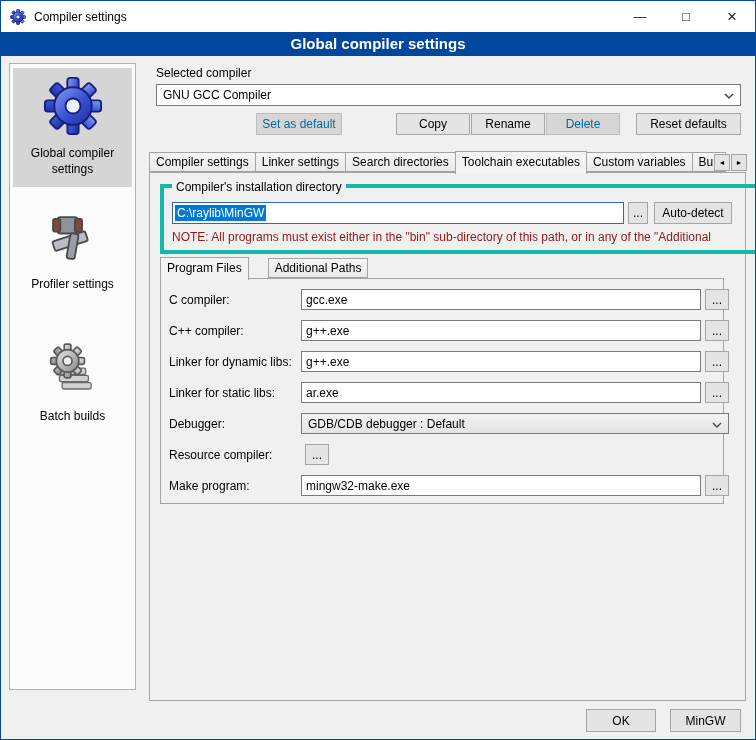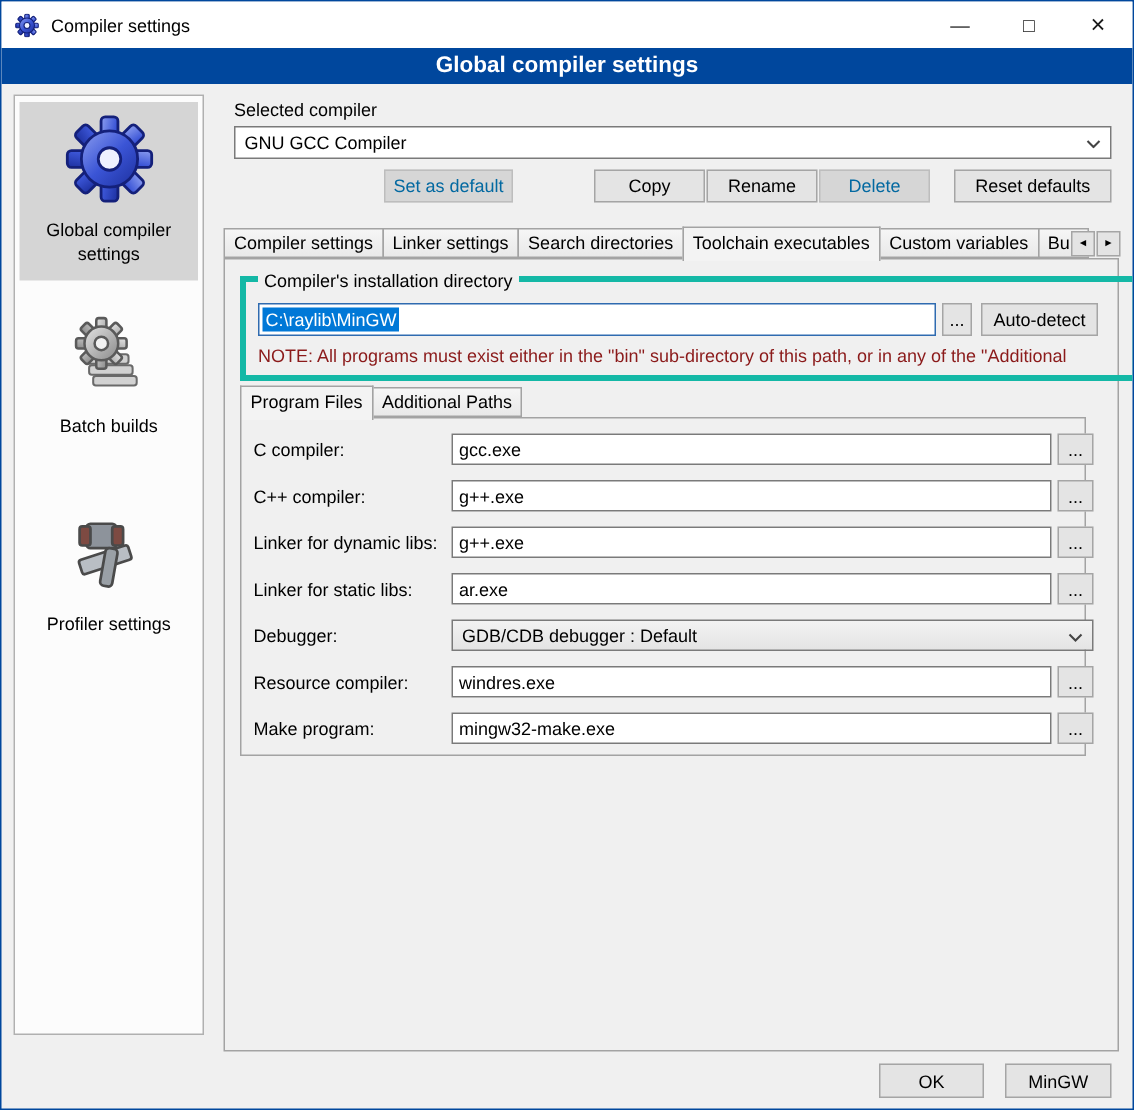--- a/index.html
+++ b/index.html
@@ -58,21 +58,21 @@
   .groupbox { position:absolute; left:10px; top:11px; width:575px; height:62px; border:4px solid #14b8a6;padding-left:16px; }
   .groupbox-legend { position:absolute; top:-8px; left:8px; background:#f0f0f0; padding:0 4px; }
   .install-row { position:absolute; left:8px; top:14px; display:flex; align-items:center; }
   .install-input { box-sizing:border-box; width:452px; height:22px; border:1px solid #2f6bb0; background:#fff;
     display:flex; align-items:center; padding:0 2px; overflow:hidden; }
   .install-sel { background:var(--selection,#0078d7); color:#ffffff; padding:1px 2px; white-space:nowrap; }
   .browse-small { width:20px; height:22px; margin-left:4px; }
   .btn-autodetect { width:78px; height:22px; margin-left:6px; }
   .group-note { position:absolute; left:8px; top:42px; right:1px; color:var(--note,#8b1a1a); white-space:nowrap; overflow:hidden; }
   
-  .subtabstrip { position:absolute; left:10px; top:84px; height:21px; display:flex; align-items:flex-end; z-index:2; }
+  .subtabstrip { position:absolute; left:10px; top:84px; height:21px; display:flex; align-items:flex-end; z-index:2;gap:20px; }
   .subpanel { position:absolute; left:10px; top:105px; width:564px; height:226px; border:1px solid #a3a3a3;
     box-sizing:border-box; padding:10px 8px 0; z-index:1; }
   .field-row { display:flex; align-items:center; margin-bottom:10px; height:21px; }
   .field-label { width:132px; flex:none; }
   .field-input { box-sizing:border-box; flex:none; width:400px; height:21px; border:1px solid #7a7a7a; background:#fff;
     padding:0 4px; font:12px "Liberation Sans", sans-serif; }
   .field-browse { width:24px; height:21px; margin-left:4px; flex:none; }
   .field-combo { width:428px; height:21px; background:linear-gradient(#f2f2f2,#e4e4e4); flex:none; }
   
   .btn-ok { position:absolute; left:585px; top:708px; width:70px; height:23px; }
@@ -132,46 +132,46 @@
             <use href="#gear8" xlink:href="#gear8" fill="url(#gradBlue)" stroke="#14207a" stroke-width="2"></use>
             <circle r="8" fill="#eef1ff" stroke="#14207a" stroke-width="2"></circle>
           </g>
         </svg>
       </span>
       <div class="nav-label">Global compiler settings</div>
     </div>
     <div class="nav-item">
       <span class="nav-icon">
         <svg width="58" height="58" viewBox="0 0 64 64">
-          <g stroke="#6a6a6a" stroke-width="1.5" fill="#d2d2d2">
-            <rect x="20" y="46" width="32" height="7" rx="2"></rect>
-            <rect x="17" y="38" width="32" height="7" rx="2"></rect>
-            <rect x="14" y="30" width="32" height="7" rx="2"></rect>
-          </g>
-          <g transform="translate(26,22) scale(0.62)">
-            <use href="#gear8" xlink:href="#gear8" fill="url(#gradGray)" stroke="#5a5a5a" stroke-width="3"></use>
-            <circle r="8" fill="#f2f2f2" stroke="#5a5a5a" stroke-width="3"></circle>
-          </g>
-        </svg>
-      </span>
-      <div class="nav-label">Batch builds</div>
-    </div>
-    <div class="nav-item">
-      <span class="nav-icon">
-        <svg width="58" height="58" viewBox="0 0 64 64">
           <g stroke="#4a4a4a" stroke-width="2">
             <rect x="10" y="30" width="38" height="11" rx="2" fill="#b9bec4" transform="rotate(-18 29 36)"></rect>
             <rect x="15" y="9" width="22" height="18" rx="3" fill="#8d939b"></rect>
             <rect x="10" y="11" width="8" height="14" rx="2" fill="#7d4a42"></rect>
             <rect x="34" y="11" width="8" height="14" rx="2" fill="#7d4a42"></rect>
             <rect x="27" y="27" width="9" height="28" rx="3" fill="#9aa0a6" transform="rotate(10 31 41)"></rect>
           </g>
         </svg>
       </span>
       <div class="nav-label">Profiler settings</div>
+    </div>
+    <div class="nav-item">
+      <span class="nav-icon">
+        <svg width="58" height="58" viewBox="0 0 64 64">
+          <g stroke="#6a6a6a" stroke-width="1.5" fill="#d2d2d2">
+            <rect x="20" y="46" width="32" height="7" rx="2"></rect>
+            <rect x="17" y="38" width="32" height="7" rx="2"></rect>
+            <rect x="14" y="30" width="32" height="7" rx="2"></rect>
+          </g>
+          <g transform="translate(26,22) scale(0.62)">
+            <use href="#gear8" xlink:href="#gear8" fill="url(#gradGray)" stroke="#5a5a5a" stroke-width="3"></use>
+            <circle r="8" fill="#f2f2f2" stroke="#5a5a5a" stroke-width="3"></circle>
+          </g>
+        </svg>
+      </span>
+      <div class="nav-label">Batch builds</div>
     </div>
   </div>
 
   <div class="main">
     <div class="sc-label">Selected compiler</div>
 
     <div class="combo compiler-combo">
       <span class="combo-text">GNU GCC Compiler</span>
       <span class="chev">
         <svg width="10" height="6">
@@ -243,21 +243,20 @@
             <span class="combo-text">GDB/CDB debugger : Default</span>
             <span class="chev">
               <svg width="10" height="6">
                   <polyline points="1,1 5,5 9,1" fill="none" stroke="#444" stroke-width="1.4"></polyline>
                 </svg>
             </span>
           </div>
         </div>
         <div class="field-row">
           <span class="field-label">Resource compiler:</span>
-          <input class="field-input" value="windres.exe" style="">
           <div class="btn field-browse">...</div>
         </div>
         <div class="field-row">
           <span class="field-label">Make program:</span>
           <input class="field-input" value="mingw32-make.exe" style="">
           <div class="btn field-browse">...</div>
         </div>
       </div>
     </div>
   </div>

